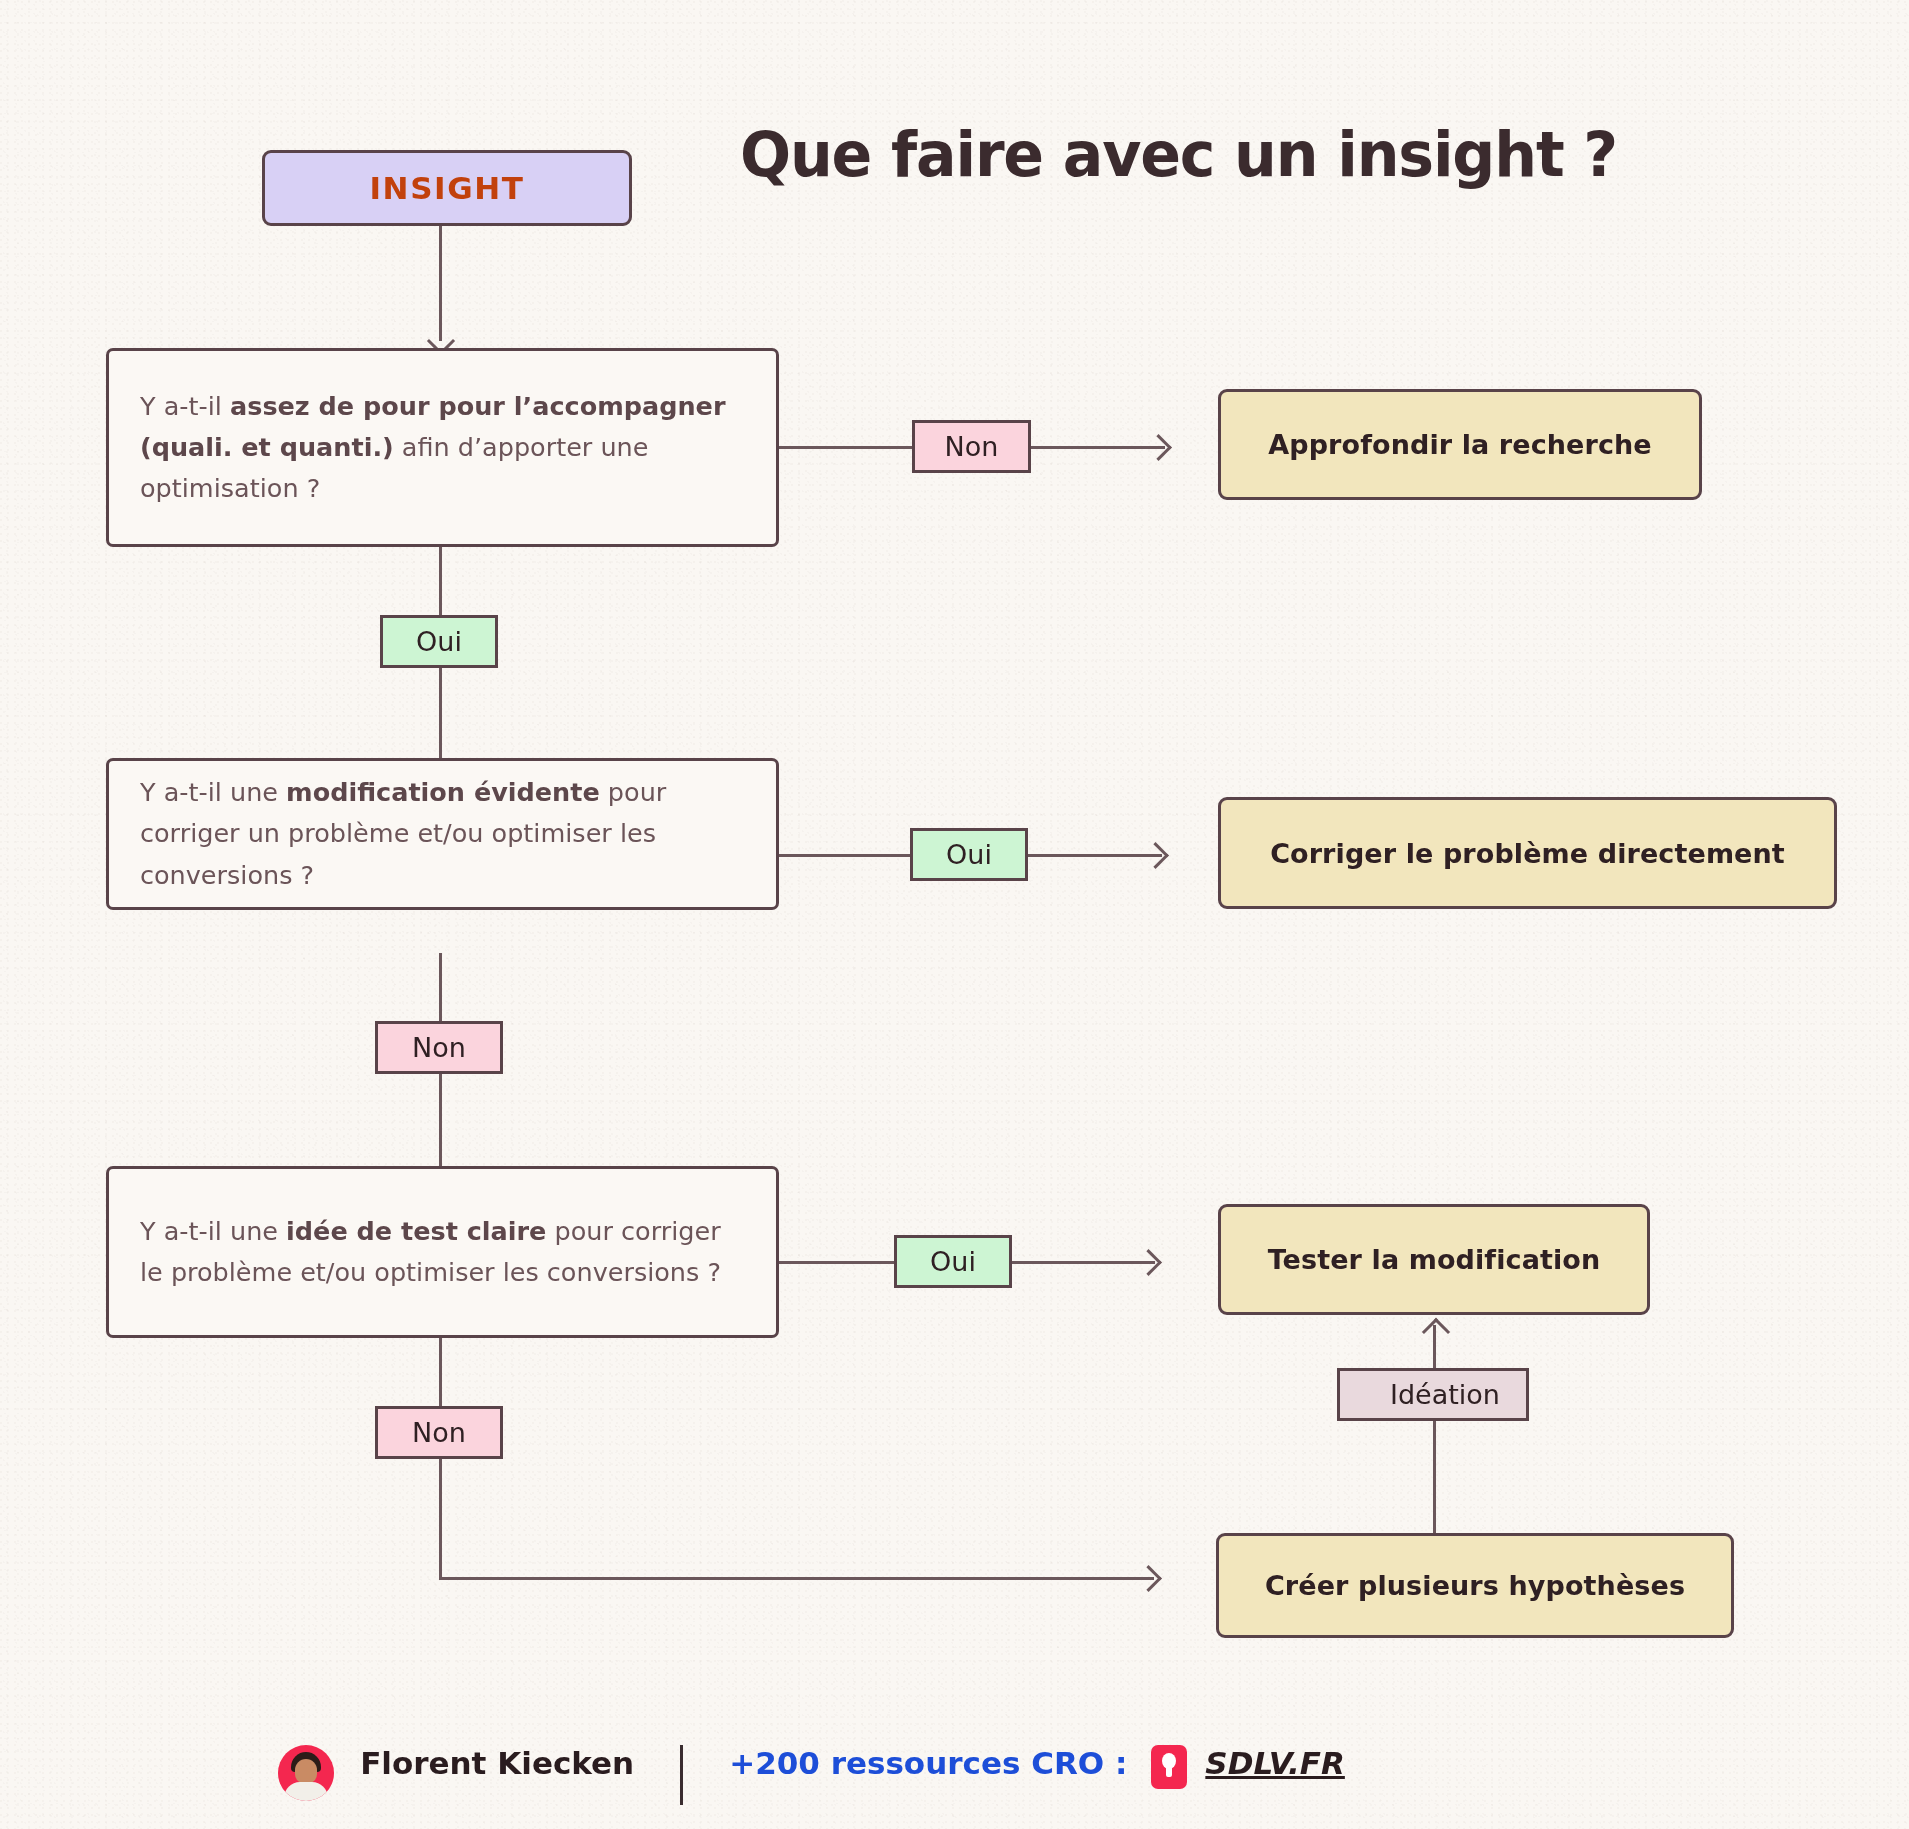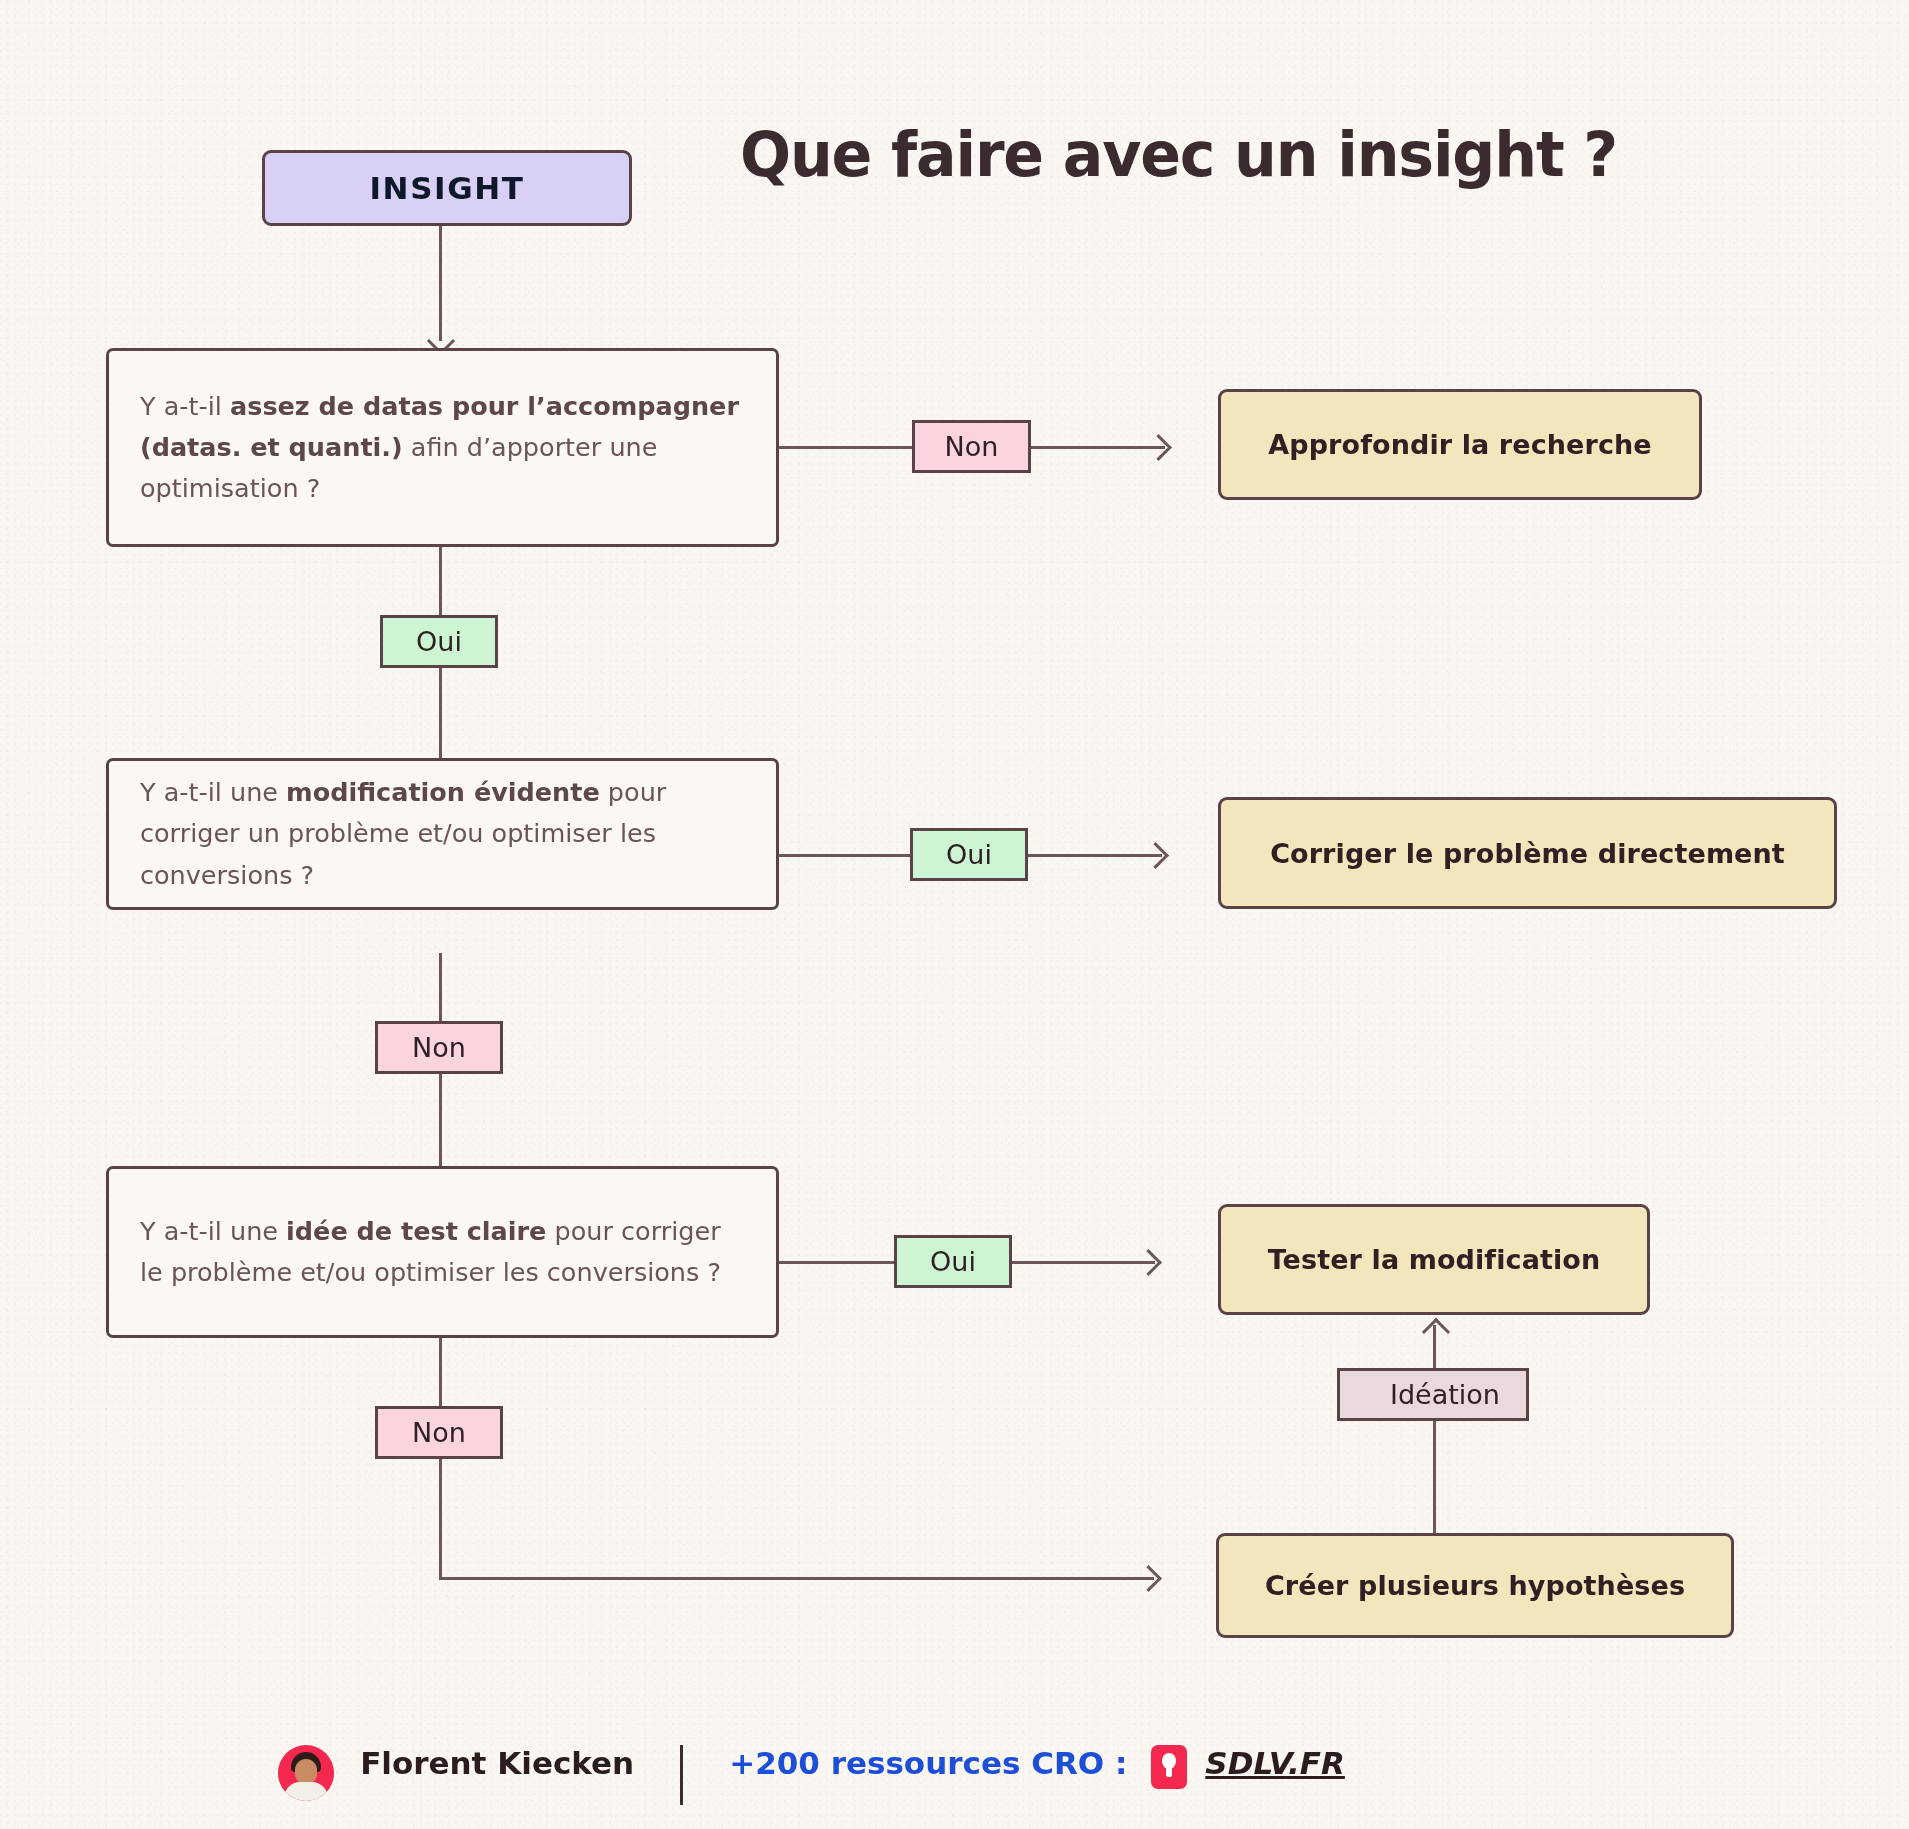--- a/index.html
+++ b/index.html
@@ -48,21 +48,21 @@
   #insight-node {
     left: 262px; top: 150px;
     width: 370px; height: 76px;
     background: #d8d0f5;
     border: 3px solid #594349;
     border-radius: 9px;
     display: flex; align-items: center; justify-content: center;
     font-weight: 900;
     font-size: 31px;
     letter-spacing: 1.6px;
-    color: #0f172a;
+    color: #c2410c;
   }
 
   
   .qbox {
     background: #fbf8f4;
     border: 3px solid #594349;
     border-radius: 7px;
     color: #6b5458;
     font-size: 25.5px;
     line-height: 1.62;
@@ -163,21 +163,21 @@
 
 <div class="abs" id="title">Que faire avec un insight ?</div>
 
 <div class="abs" id="insight-node">INSIGHT</div>
 
 <div class="abs vline" style="left:439px; top:226px; height:115px;"></div>
 <div class="abs arrow-d" style="left:431px; top:331px; width:18px; height:18px;"></div>
 
 <div class="abs qbox" id="q1" style="left:106px; top:348px; width:673px; height:199px;">
   <div>
-    <span>Y a-t-il </span><b>assez de datas pour l’accompagner (datas. et quanti.)</b><span> afin d’apporter une optimisation ?</span>
+    <span>Y a-t-il </span><b>assez de pour pour l’accompagner (quali. et quanti.)</b><span> afin d’apporter une optimisation ?</span>
   </div>
 </div>
 
 <div class="abs hline" style="left:779px; top:446px; width:133px;"></div>
 <div class="abs chip no" style="left:912px; top:420px; width:119px;">Non</div>
 <div class="abs hline" style="left:1031px; top:446px; width:134px;"></div>
 <div class="abs arrow-r" style="left:1149px; top:438px; width:17px; height:17px;"></div>
 
 <div class="abs obox" id="o1" style="left:1218px; top:389px; width:484px; height:111px;">Approfondir la recherche</div>
 

